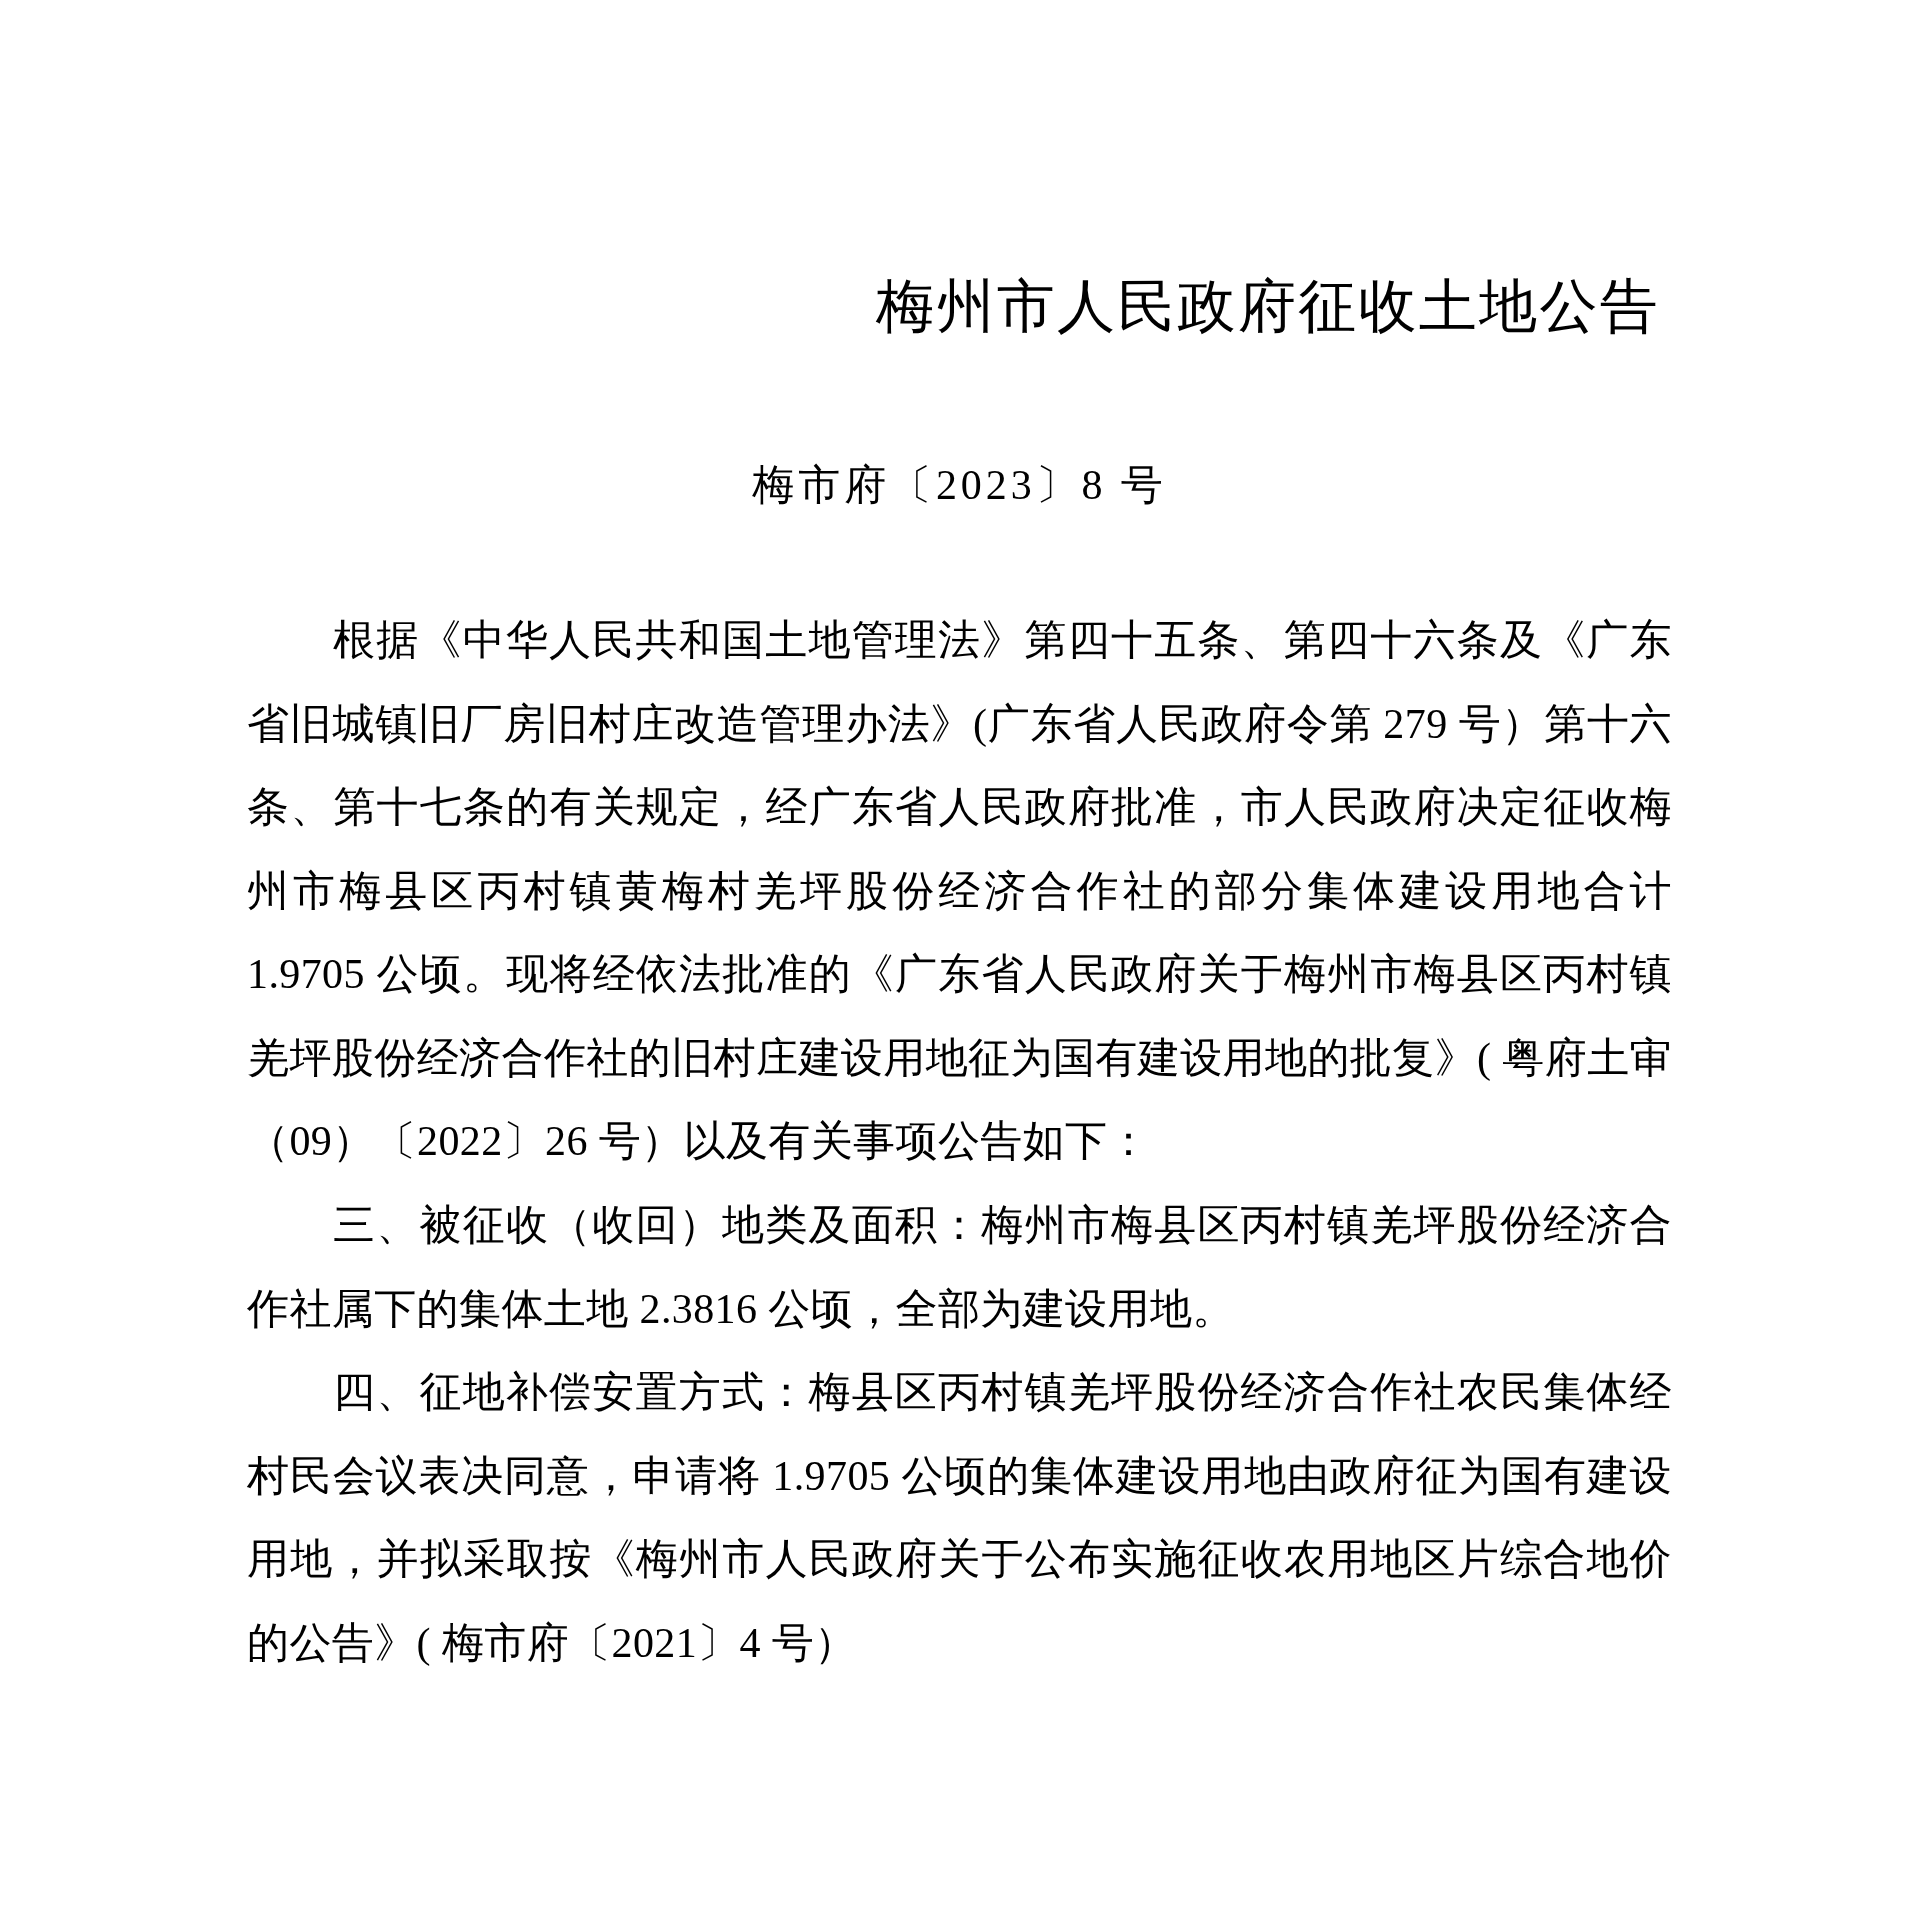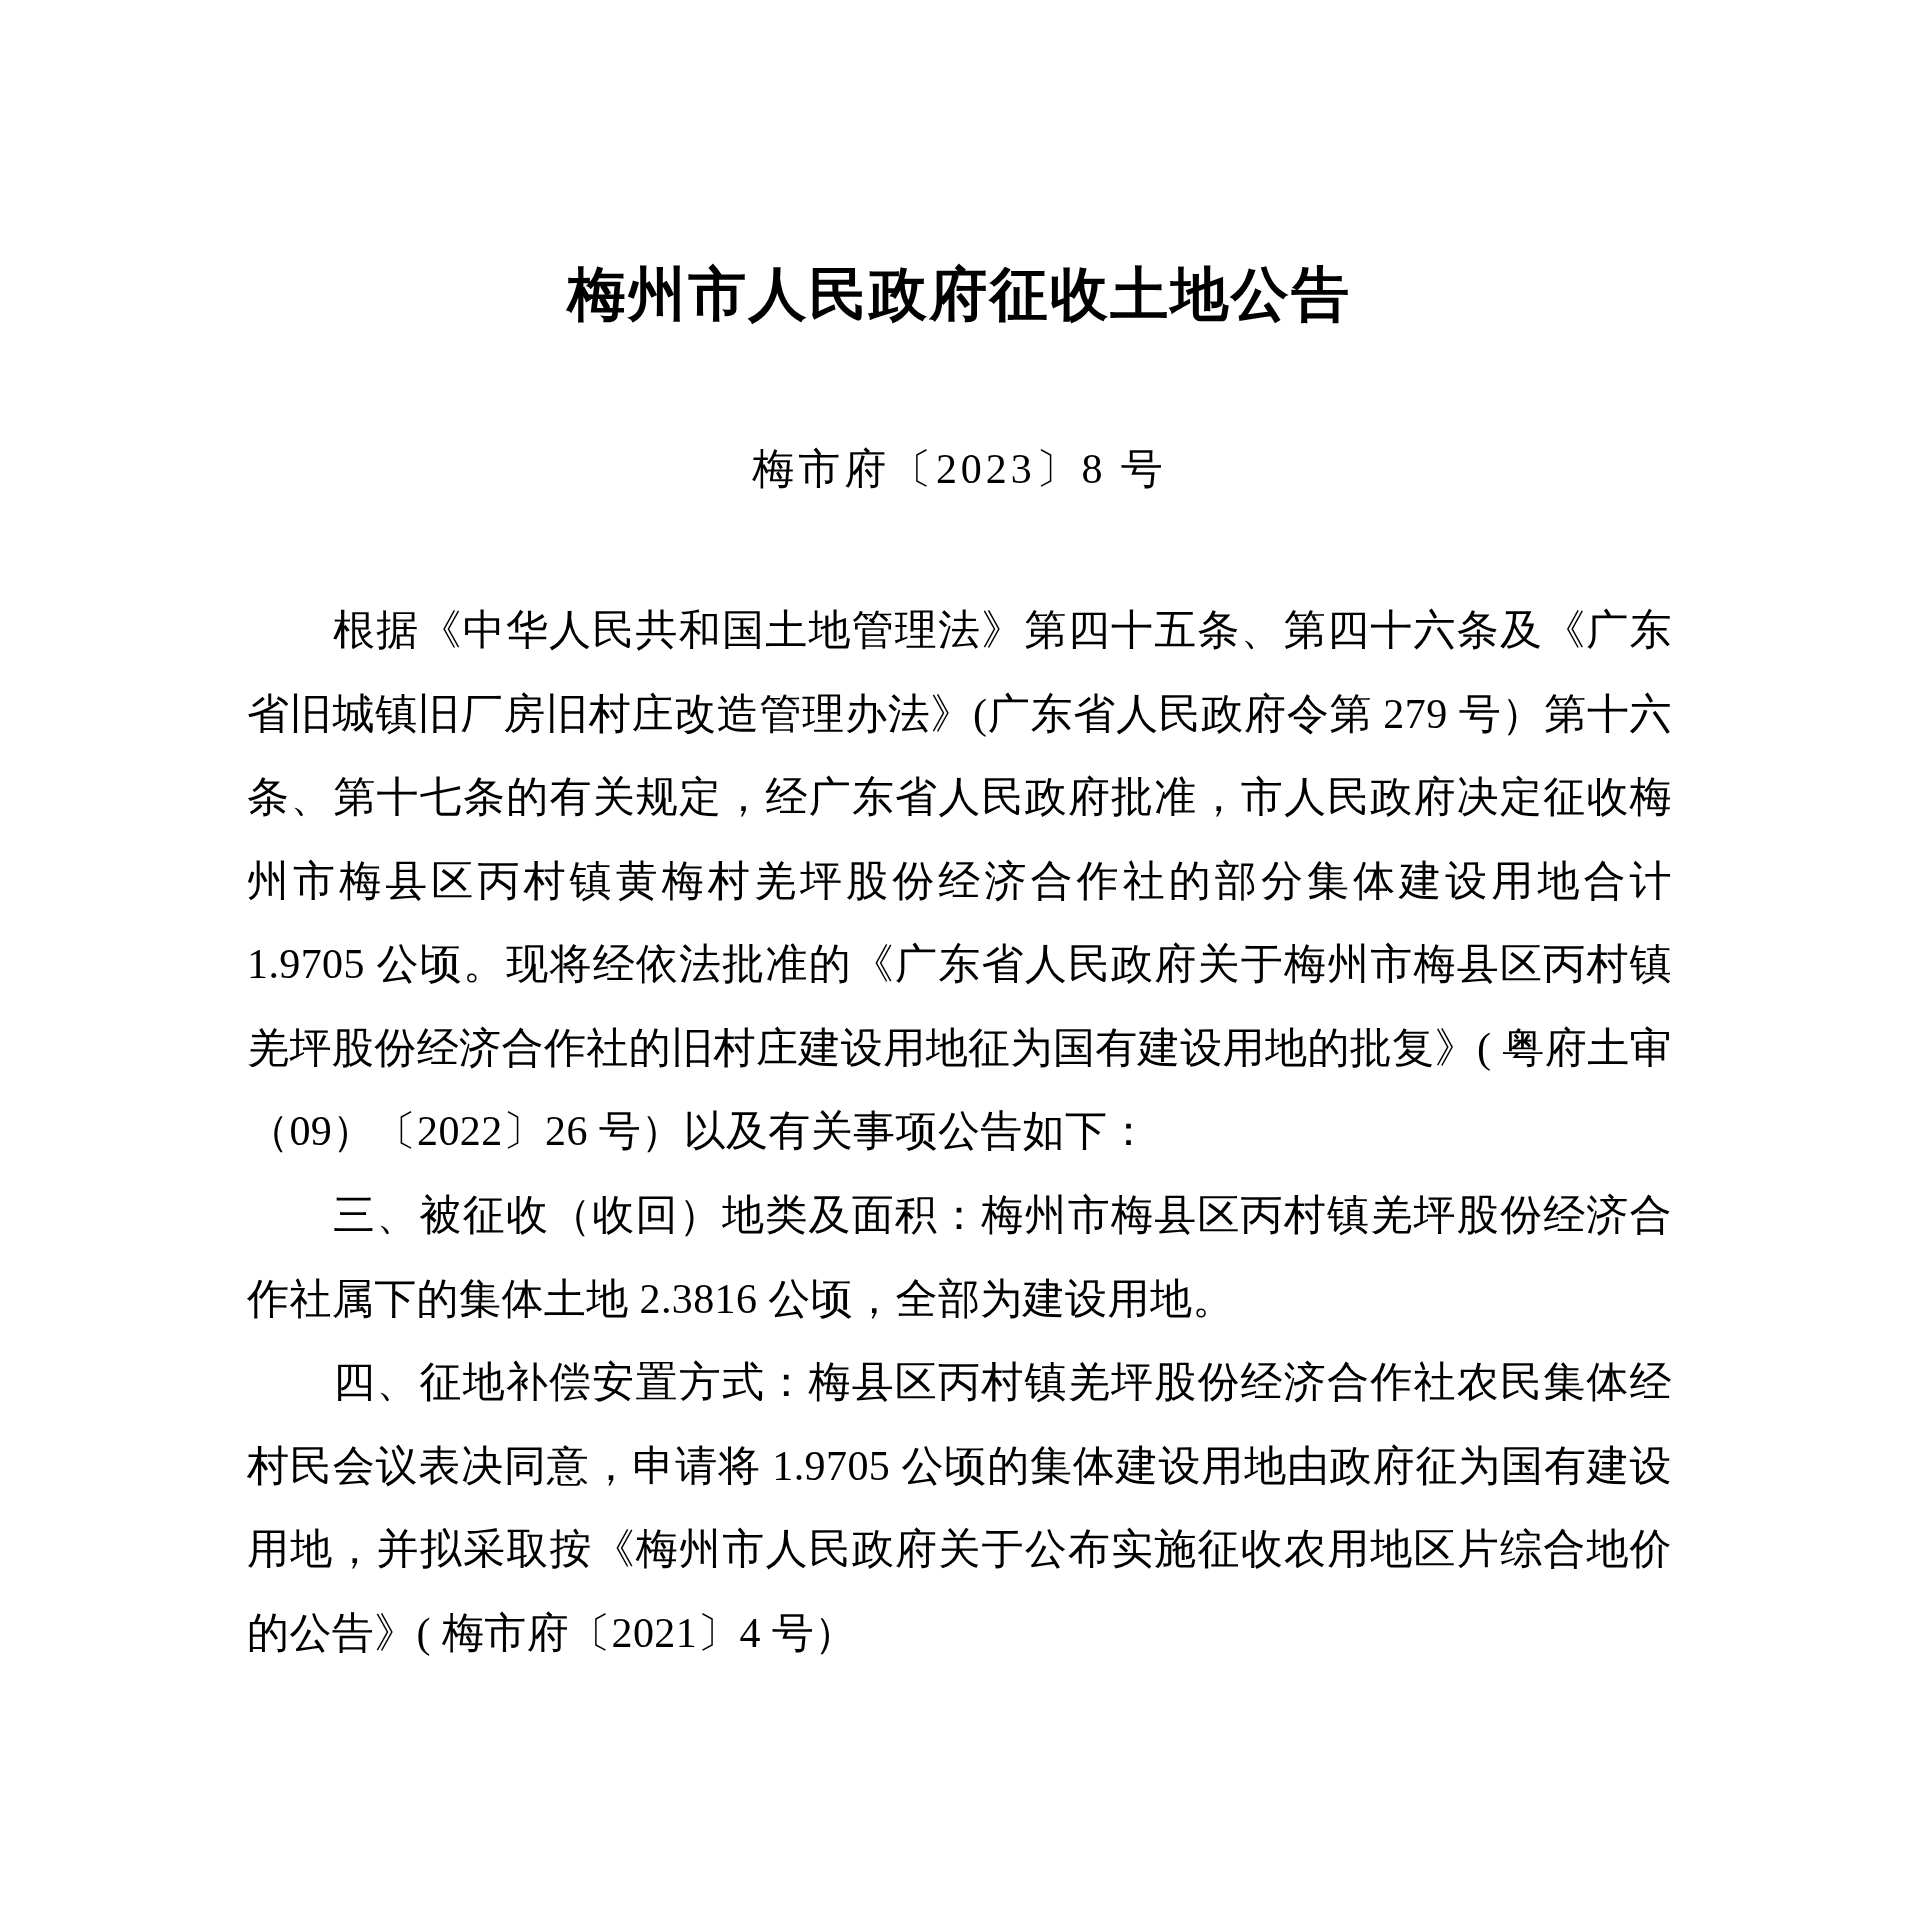--- a/index.html
+++ b/index.html
@@ -20,32 +20,32 @@
     padding: 0;
     overflow: hidden;
   }
   .content {
     position: absolute;
     left: 247px;
     top: 0;
     width: 1425px;
   }
   .doc-title {
-    margin: 0;
+    margin: 12px;
     padding: 0;
     font-size: 58px;
-    font-weight: bold;
+    font-weight: normal;
     line-height: 1.0;
-    text-align: center;
+    text-align: right;
     letter-spacing: 2.3px;
     padding-top: 266px;
     font-family: "Liberation Serif", "DejaVu Serif", serif;
   }
   .doc-number {
-    margin: 8px;
+    margin: 2px;
     padding: 0;
     text-align: center;
     font-size: 42px;
     line-height: 1.0;
     padding-top: 116px;
     letter-spacing: 3.9px;
     font-family: "Liberation Serif", "DejaVu Serif", serif;
   }
   .body-text {
     padding-top: 91px;

